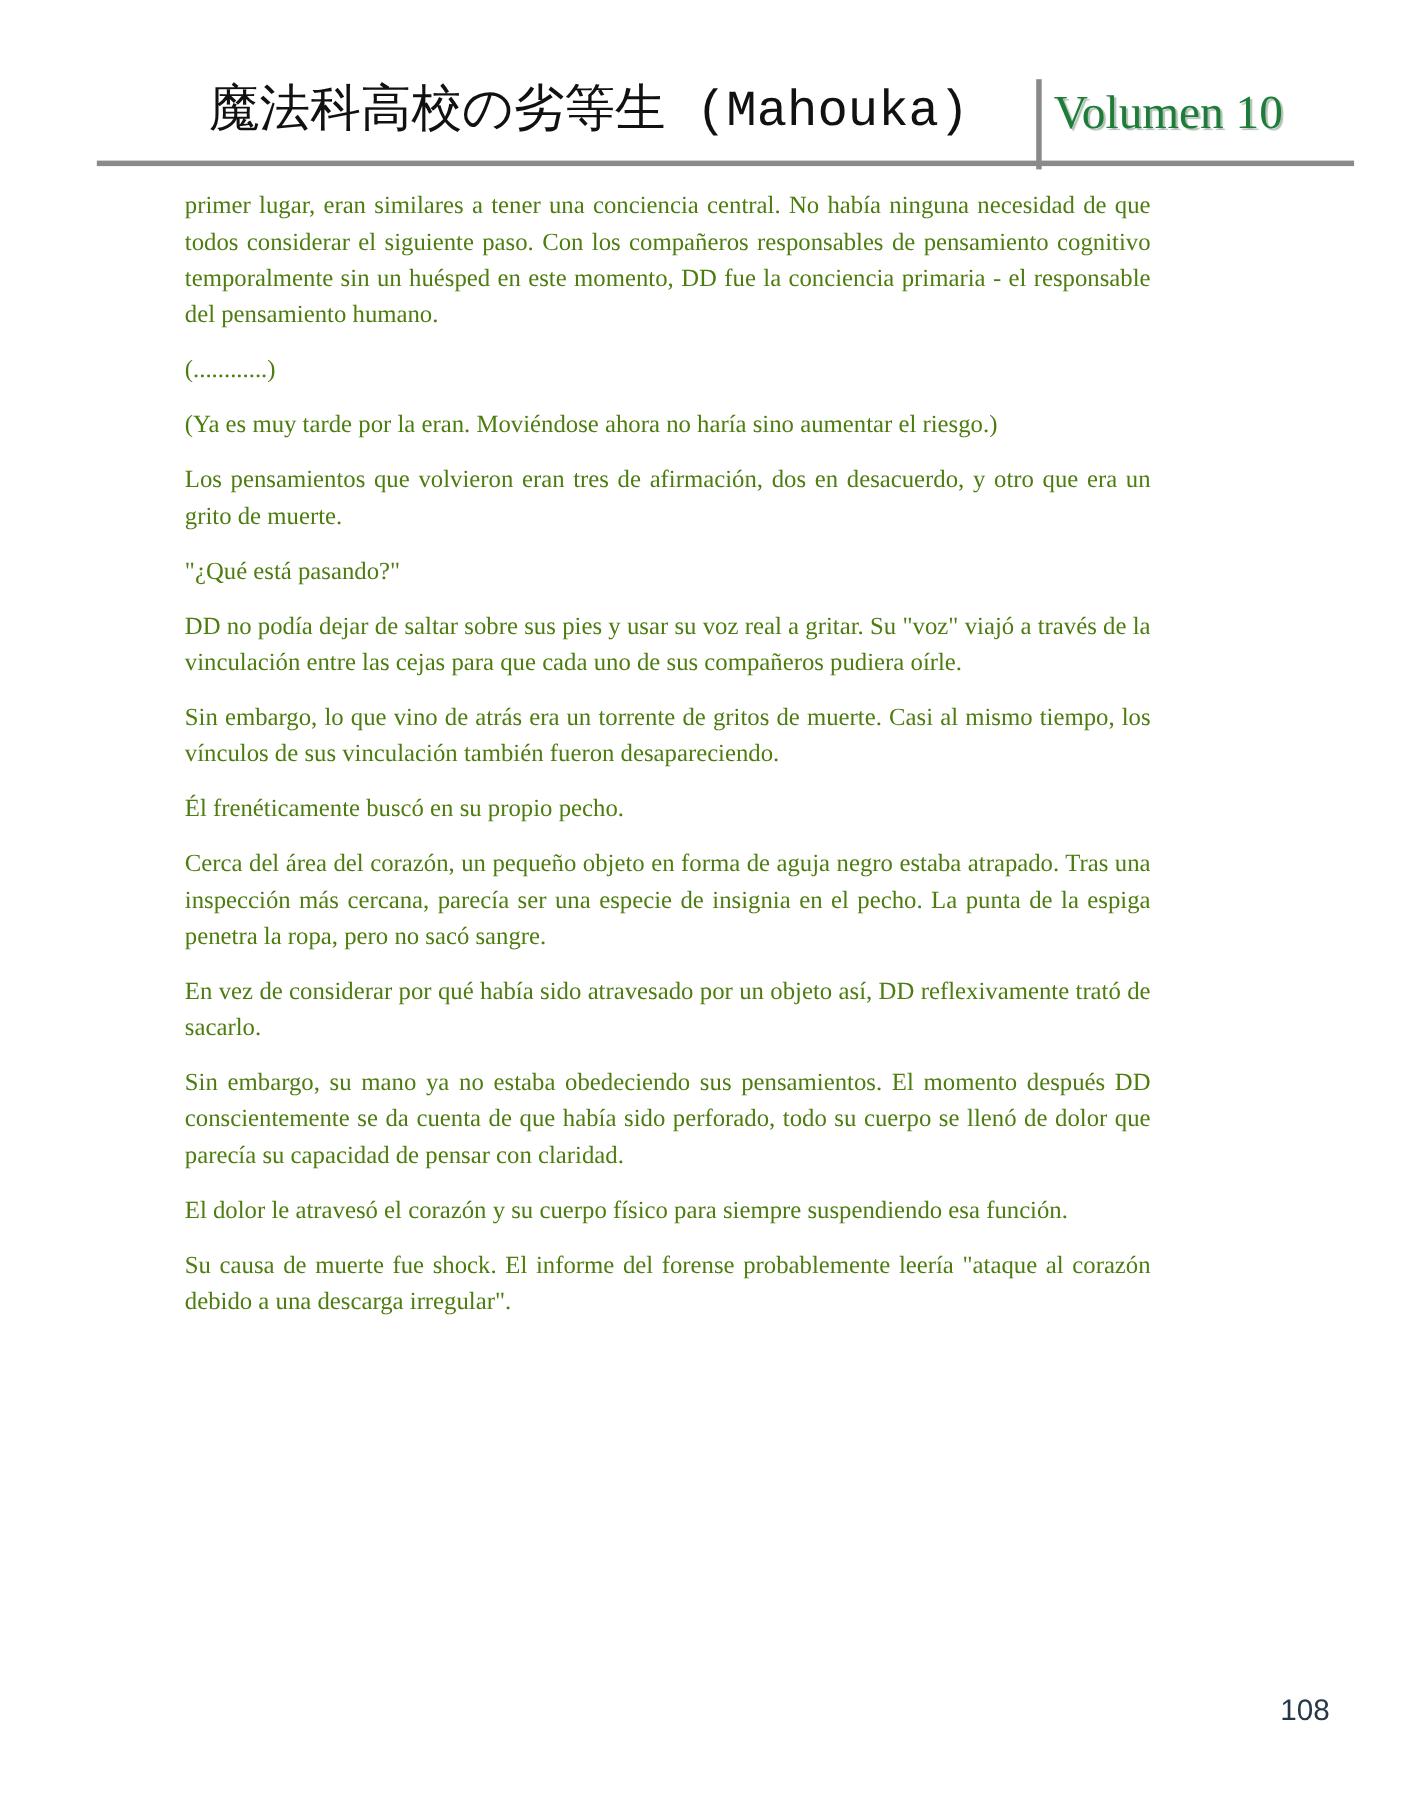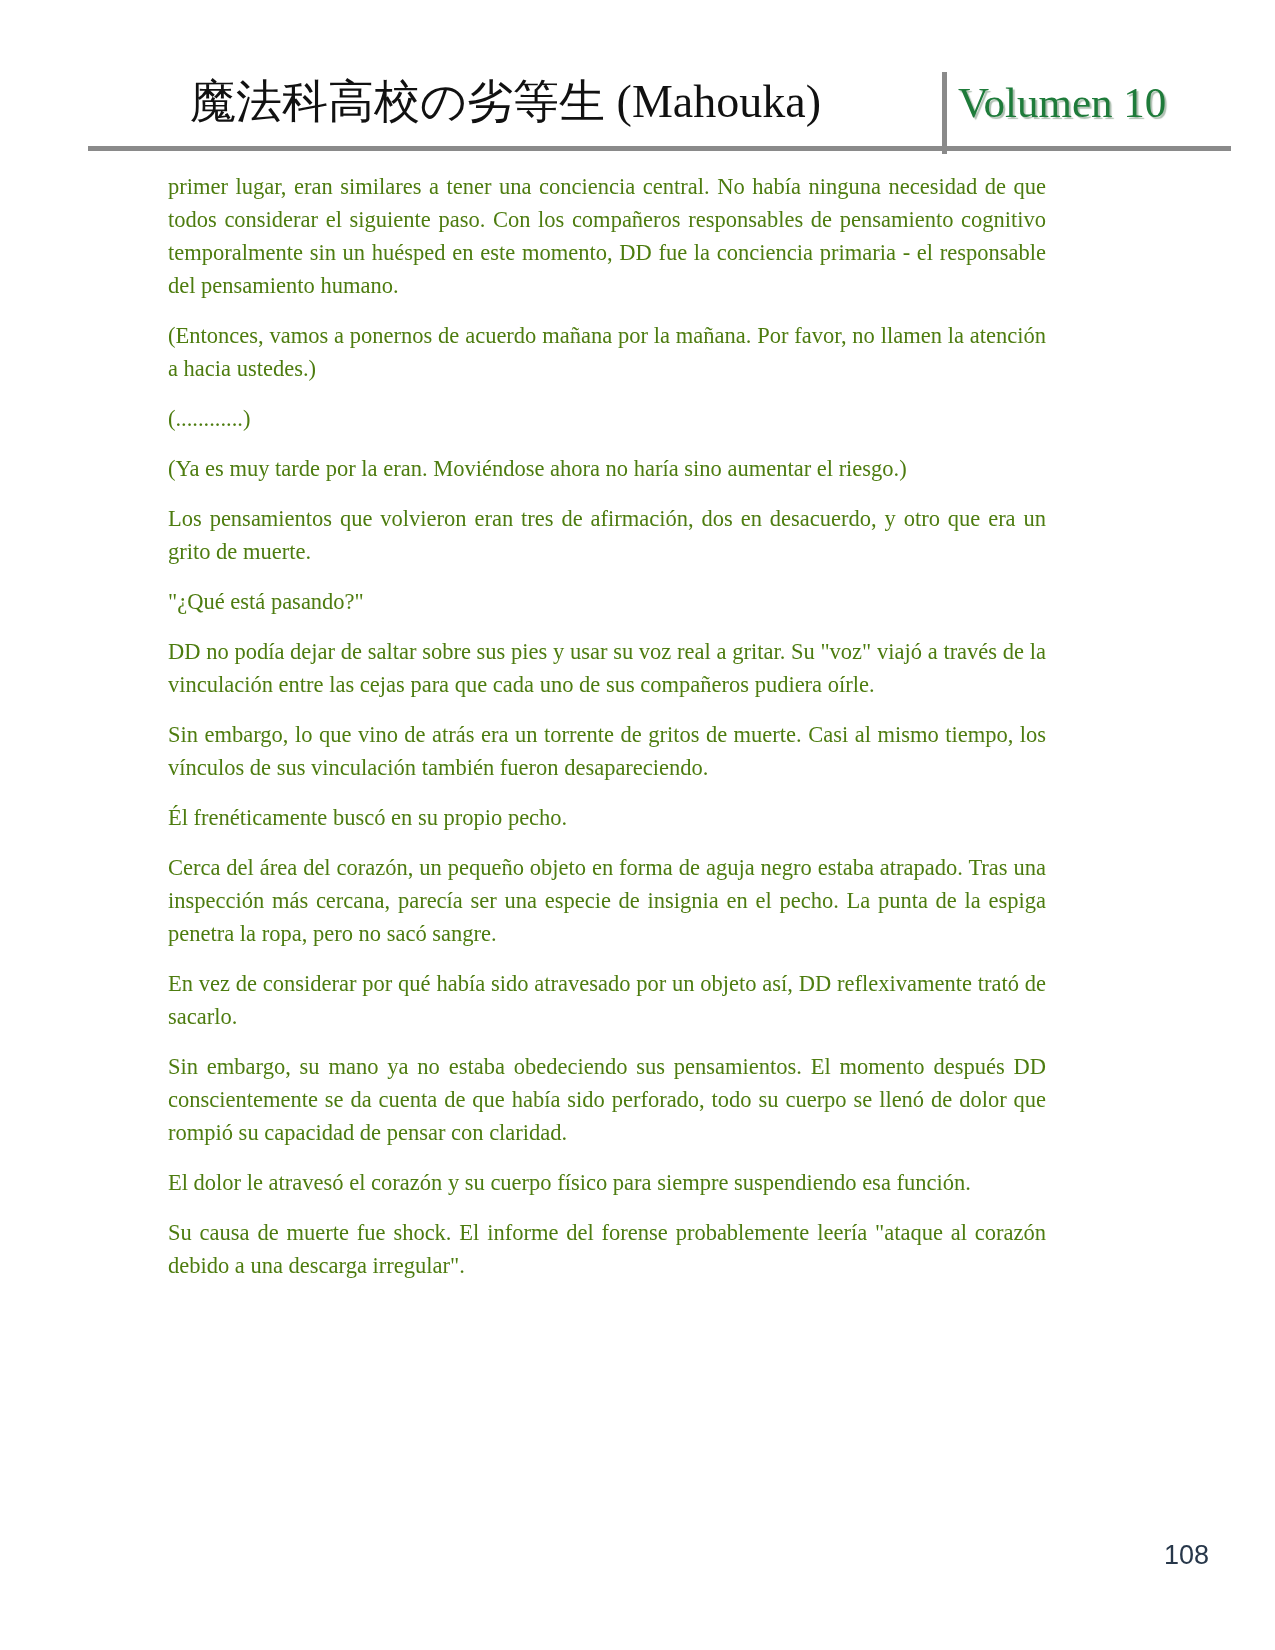--- a/index.html
+++ b/index.html
@@ -10,21 +10,21 @@
     height: 1650px;
     background: #ffffff;
     overflow: hidden;
     font-family: "Liberation Serif", serif;
   }
   
   .doc-title {
     position: absolute;
     left: 190px;
     top: 76px;
-    font-family: Liberation Serif, serif;
+    font-family: Liberation Mono, monospace;
     font-size: 46px;
     line-height: 52px;
     color: #111111;
     white-space: nowrap;
   }
   .header-divider {
     position: absolute;
     left: 942px;
     top: 72px;
     width: 5px;
@@ -84,30 +84,29 @@
 
   <header>
     <div class="doc-title">魔法科高校の劣等生 (Mahouka)</div>
     <div class="header-divider"></div>
     <div class="volume-label">Volumen 10</div>
     <div class="header-rule"></div>
   </header>
 
   <main class="body-text">
     <p>primer lugar, eran similares a tener una conciencia central. No había ninguna necesidad de que todos considerar el siguiente paso. Con los compañeros responsables de pensamiento cognitivo temporalmente sin un huésped en este momento, DD fue la conciencia primaria - el responsable del pensamiento humano.</p>
-    <p>(Entonces, vamos a ponernos de acuerdo mañana por la mañana. Por favor, no llamen la atención a hacia ustedes.)</p>
     <p>(............)</p>
     <p>(Ya es muy tarde por la eran. Moviéndose ahora no haría sino aumentar el riesgo.)</p>
     <p>Los pensamientos que volvieron eran tres de afirmación, dos en desacuerdo, y otro que era un grito de muerte.</p>
     <p>"¿Qué está pasando?"</p>
     <p>DD no podía dejar de saltar sobre sus pies y usar su voz real a gritar. Su "voz" viajó a través de la vinculación entre las cejas para que cada uno de sus compañeros pudiera oírle.</p>
     <p>Sin embargo, lo que vino de atrás era un torrente de gritos de muerte. Casi al mismo tiempo, los vínculos de sus vinculación también fueron desapareciendo.</p>
     <p>Él frenéticamente buscó en su propio pecho.</p>
     <p>Cerca del área del corazón, un pequeño objeto en forma de aguja negro estaba atrapado. Tras una inspección más cercana, parecía ser una especie de insignia en el pecho. La punta de la espiga penetra la ropa, pero no sacó sangre.</p>
     <p>En vez de considerar por qué había sido atravesado por un objeto así, DD reflexivamente trató de sacarlo.</p>
-    <p>Sin embargo, su mano ya no estaba obedeciendo sus pensamientos. El momento después DD conscientemente se da cuenta de que había sido perforado, todo su cuerpo se llenó de dolor que rompió su capacidad de pensar con claridad.</p>
+    <p>Sin embargo, su mano ya no estaba obedeciendo sus pensamientos. El momento después DD conscientemente se da cuenta de que había sido perforado, todo su cuerpo se llenó de dolor que parecía su capacidad de pensar con claridad.</p>
     <p>El dolor le atravesó el corazón y su cuerpo físico para siempre suspendiendo esa función.</p>
     <p>Su causa de muerte fue shock. El informe del forense probablemente leería "ataque al corazón debido a una descarga irregular".</p>
   </main>
 
   <div class="page-number">108</div>
 
 </div>
 
 </body></html>

